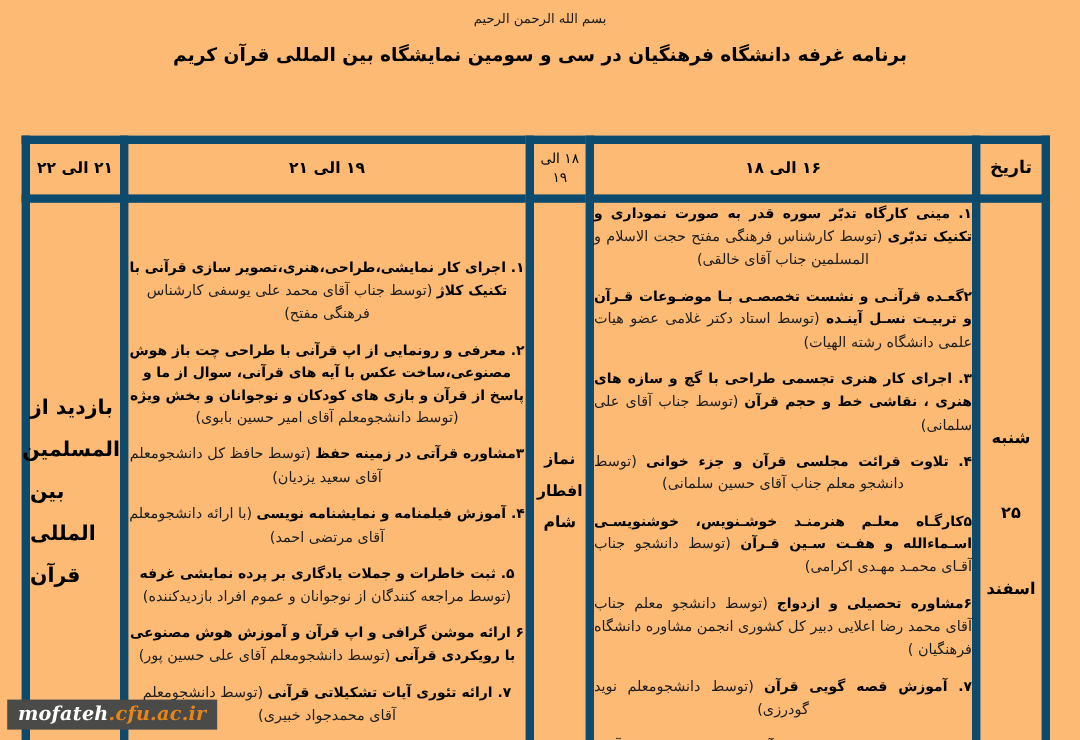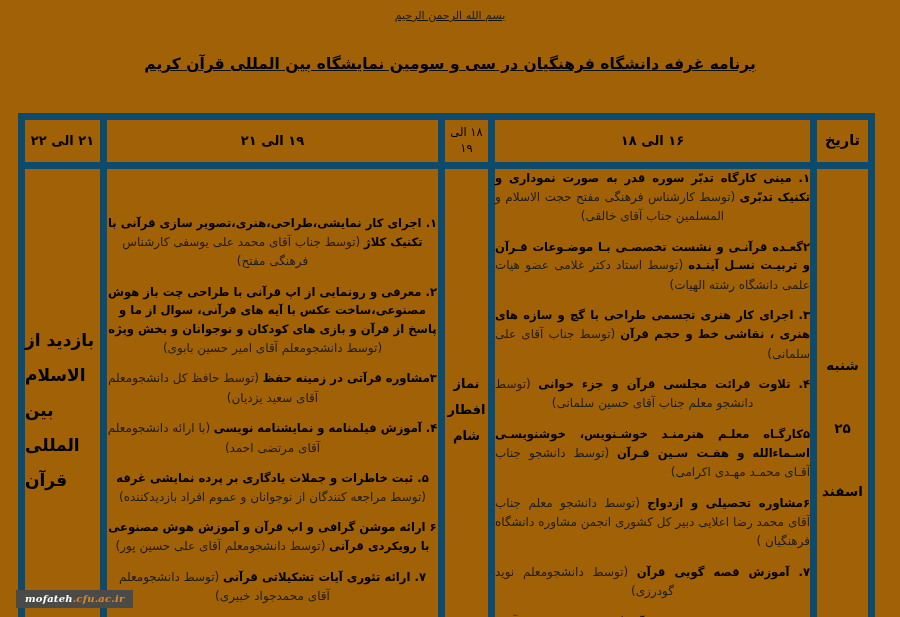--- a/index.html
+++ b/index.html
@@ -11,39 +11,38 @@
     width: 900px;
     height: 617px;
     position: relative;
     font-family: "DejaVu Sans", "Liberation Sans", sans-serif;
     color: #111111;
     overflow: hidden;
   }
   .page {
     position: absolute;
     inset: 0;
-    background: #a16207;
-    text-decoration: underline;
+    background: #fdba74;
   }
 
   
   .basmala {
     text-align: center;
     font-size: 11px;
     font-weight: 400;
     color: #1a1a1a;
     margin-top: 9px;
     letter-spacing: 0;
   }
   .title-main {
     text-align: center;
     font-size: 15.5px;
     font-weight: bold;
     color: #000;
-    margin-top: 33px;
+    margin-top: 15px;
   }
   .title-sub {
     text-align: center;
     font-size: 14px;
     font-weight: bold;
     color: #000;
     margin-top: 18px;
   }
 
   
@@ -135,27 +134,27 @@
     color: #1c1c1c;
   }
   
   .col-right .item { text-align: justify; text-align-last: right; }
   .col-right .item.center-last { text-align-last: center; }
   .col-mid .item { text-align: center; }
 
   
   .footer-badge {
     position: absolute;
-    left: 16px;
+    left: 6px;
     bottom: 9px;
     background: #4a4a48;
     padding: 3px 9px 4px 9px;
     direction: ltr;
     font-family: "DejaVu Serif", "Liberation Serif", serif;
-    font-size: 10px;
+    font-size: 16px;
     font-style: italic;
     font-weight: bold;
     letter-spacing: 0.2px;
     line-height: 1.1;
   }
   .footer-badge .fb-white { color: #ffffff; }
   .footer-badge .fb-orange { color: #e8851a; }
 </style>
 </head>
 <body>
@@ -261,21 +260,21 @@
               <span class="paren">(توسط دانشجومعلم آقای علی حسین پور)</span>
             </p>
             <p class="item">
               <span class="bold">۷. ارائه تئوری آیات تشکیلاتی قرآنی</span>
               <span class="paren">(توسط دانشجومعلم آقای محمدجواد خبیری)</span>
             </p>
           </td>
 
           <td class="visit-cell">
             <span class="vline">بازدید از</span>
-            <span class="vline">الاسلام</span>
+            <span class="vline">المسلمین</span>
             <span class="vline">بین</span>
             <span class="vline">المللی</span>
             <span class="vline">قرآن</span>
           </td>
 
         </tr>
       </tbody>
     </table>
   </div>
 

